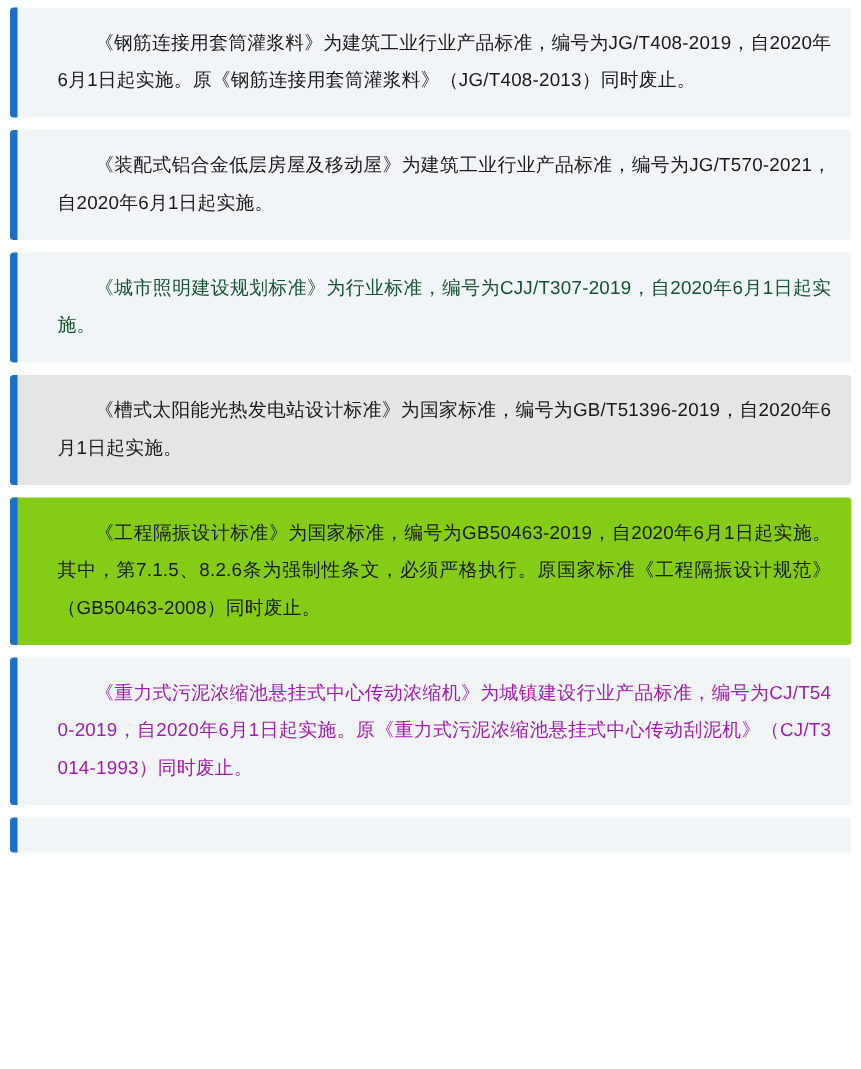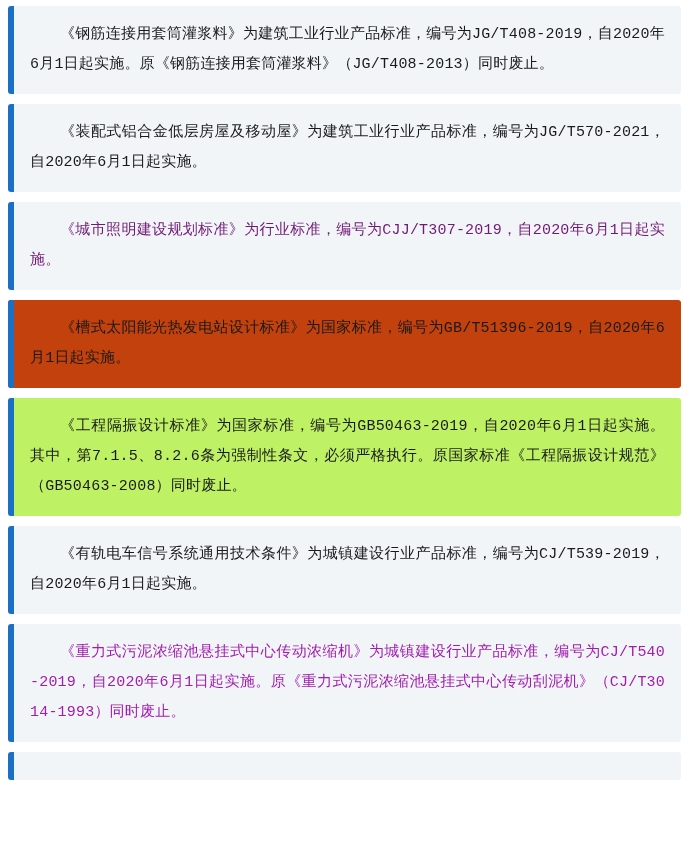--- a/index.html
+++ b/index.html
@@ -15,23 +15,22 @@
     width: 689px;
     padding: 6px 0 10px 0;
     box-sizing: border-box;
     background: #ffffff;
   }
   .item {
     position: relative;
     margin: 0 8px 10px 8px;
     background: #f2f5f8;
     border-radius: 3px;
-    padding: 14px 16px 14px 22px;
+    padding: 14px 16px 14px 38px;
     box-sizing: border-box;
-    font-family: Liberation Mono, monospace;
   }
   .item .bar {
     position: absolute;
     left: 0;
     top: 0;
     bottom: 0;
     width: 6px;
     background: #1b6fc4;
     border-radius: 3px 0 0 3px;
   }
@@ -56,37 +55,33 @@
     <div class="text" style="color: rgb(26, 26, 26);">《钢筋连接用套筒灌浆料》为建筑工业行业产品标准，编号为JG/T408-2019，自2020年6月1日起实施。原《钢筋连接用套筒灌浆料》（JG/T408-2013）同时废止。</div>
   </div>
 
   <div class="item" style="background: rgb(242, 245, 248);">
     <span class="bar" style="background: rgb(27, 111, 196);"></span>
     <div class="text" style="color: rgb(26, 26, 26);">《装配式铝合金低层房屋及移动屋》为建筑工业行业产品标准，编号为JG/T570-2021，自2020年6月1日起实施。</div>
   </div>
 
   <div class="item" style="background: rgb(242, 245, 248);">
     <span class="bar" style="background: rgb(27, 111, 196);"></span>
-    <div class="text" style="color: #701a75;">《城市照明建设规划标准》为行业标准，编号为CJJ/T307-2019，自2020年6月1日起实施。</div>
+    <div class="text" style="color: #14532d;">《城市照明建设规划标准》为行业标准，编号为CJJ/T307-2019，自2020年6月1日起实施。</div>
   </div>
 
-  <div class="item" style="background: #c2410c;">
+  <div class="item" style="background: #e5e5e5;">
     <span class="bar" style="background: rgb(27, 111, 196);"></span>
     <div class="text" style="color: rgb(26, 26, 26);">《槽式太阳能光热发电站设计标准》为国家标准，编号为GB/T51396-2019，自2020年6月1日起实施。</div>
   </div>
 
-  <div class="item" style="background: #bef264;">
+  <div class="item" style="background: #84cc16;">
     <span class="bar" style="background: rgb(27, 111, 196);"></span>
     <div class="text" style="color: rgb(26, 26, 26);">《工程隔振设计标准》为国家标准，编号为GB50463-2019，自2020年6月1日起实施。其中，第7.1.5、8.2.6条为强制性条文，必须严格执行。原国家标准《工程隔振设计规范》（GB50463-2008）同时废止。</div>
   </div>
 
-  <div class="item" style="background: rgb(242, 245, 248);">
-    <span class="bar" style="background: rgb(27, 111, 196);"></span>
-    <div class="text" style="color: rgb(26, 26, 26);">《有轨电车信号系统通用技术条件》为城镇建设行业产品标准，编号为CJ/T539-2019，自2020年6月1日起实施。</div>
-  </div>
 
 
   <div class="item" style="background: rgb(242, 245, 248);">
     <span class="bar" style="background: rgb(27, 111, 196);"></span>
     <div class="text" style="color: #a21caf;">《重力式污泥浓缩池悬挂式中心传动浓缩机》为城镇建设行业产品标准，编号为CJ/T540-2019，自2020年6月1日起实施。原《重力式污泥浓缩池悬挂式中心传动刮泥机》（CJ/T3014-1993）同时废止。</div>
   </div>
 
   <div class="item" style="background: rgb(242, 245, 248);">
     <span class="bar" style="background: rgb(27, 111, 196);"></span>
 

